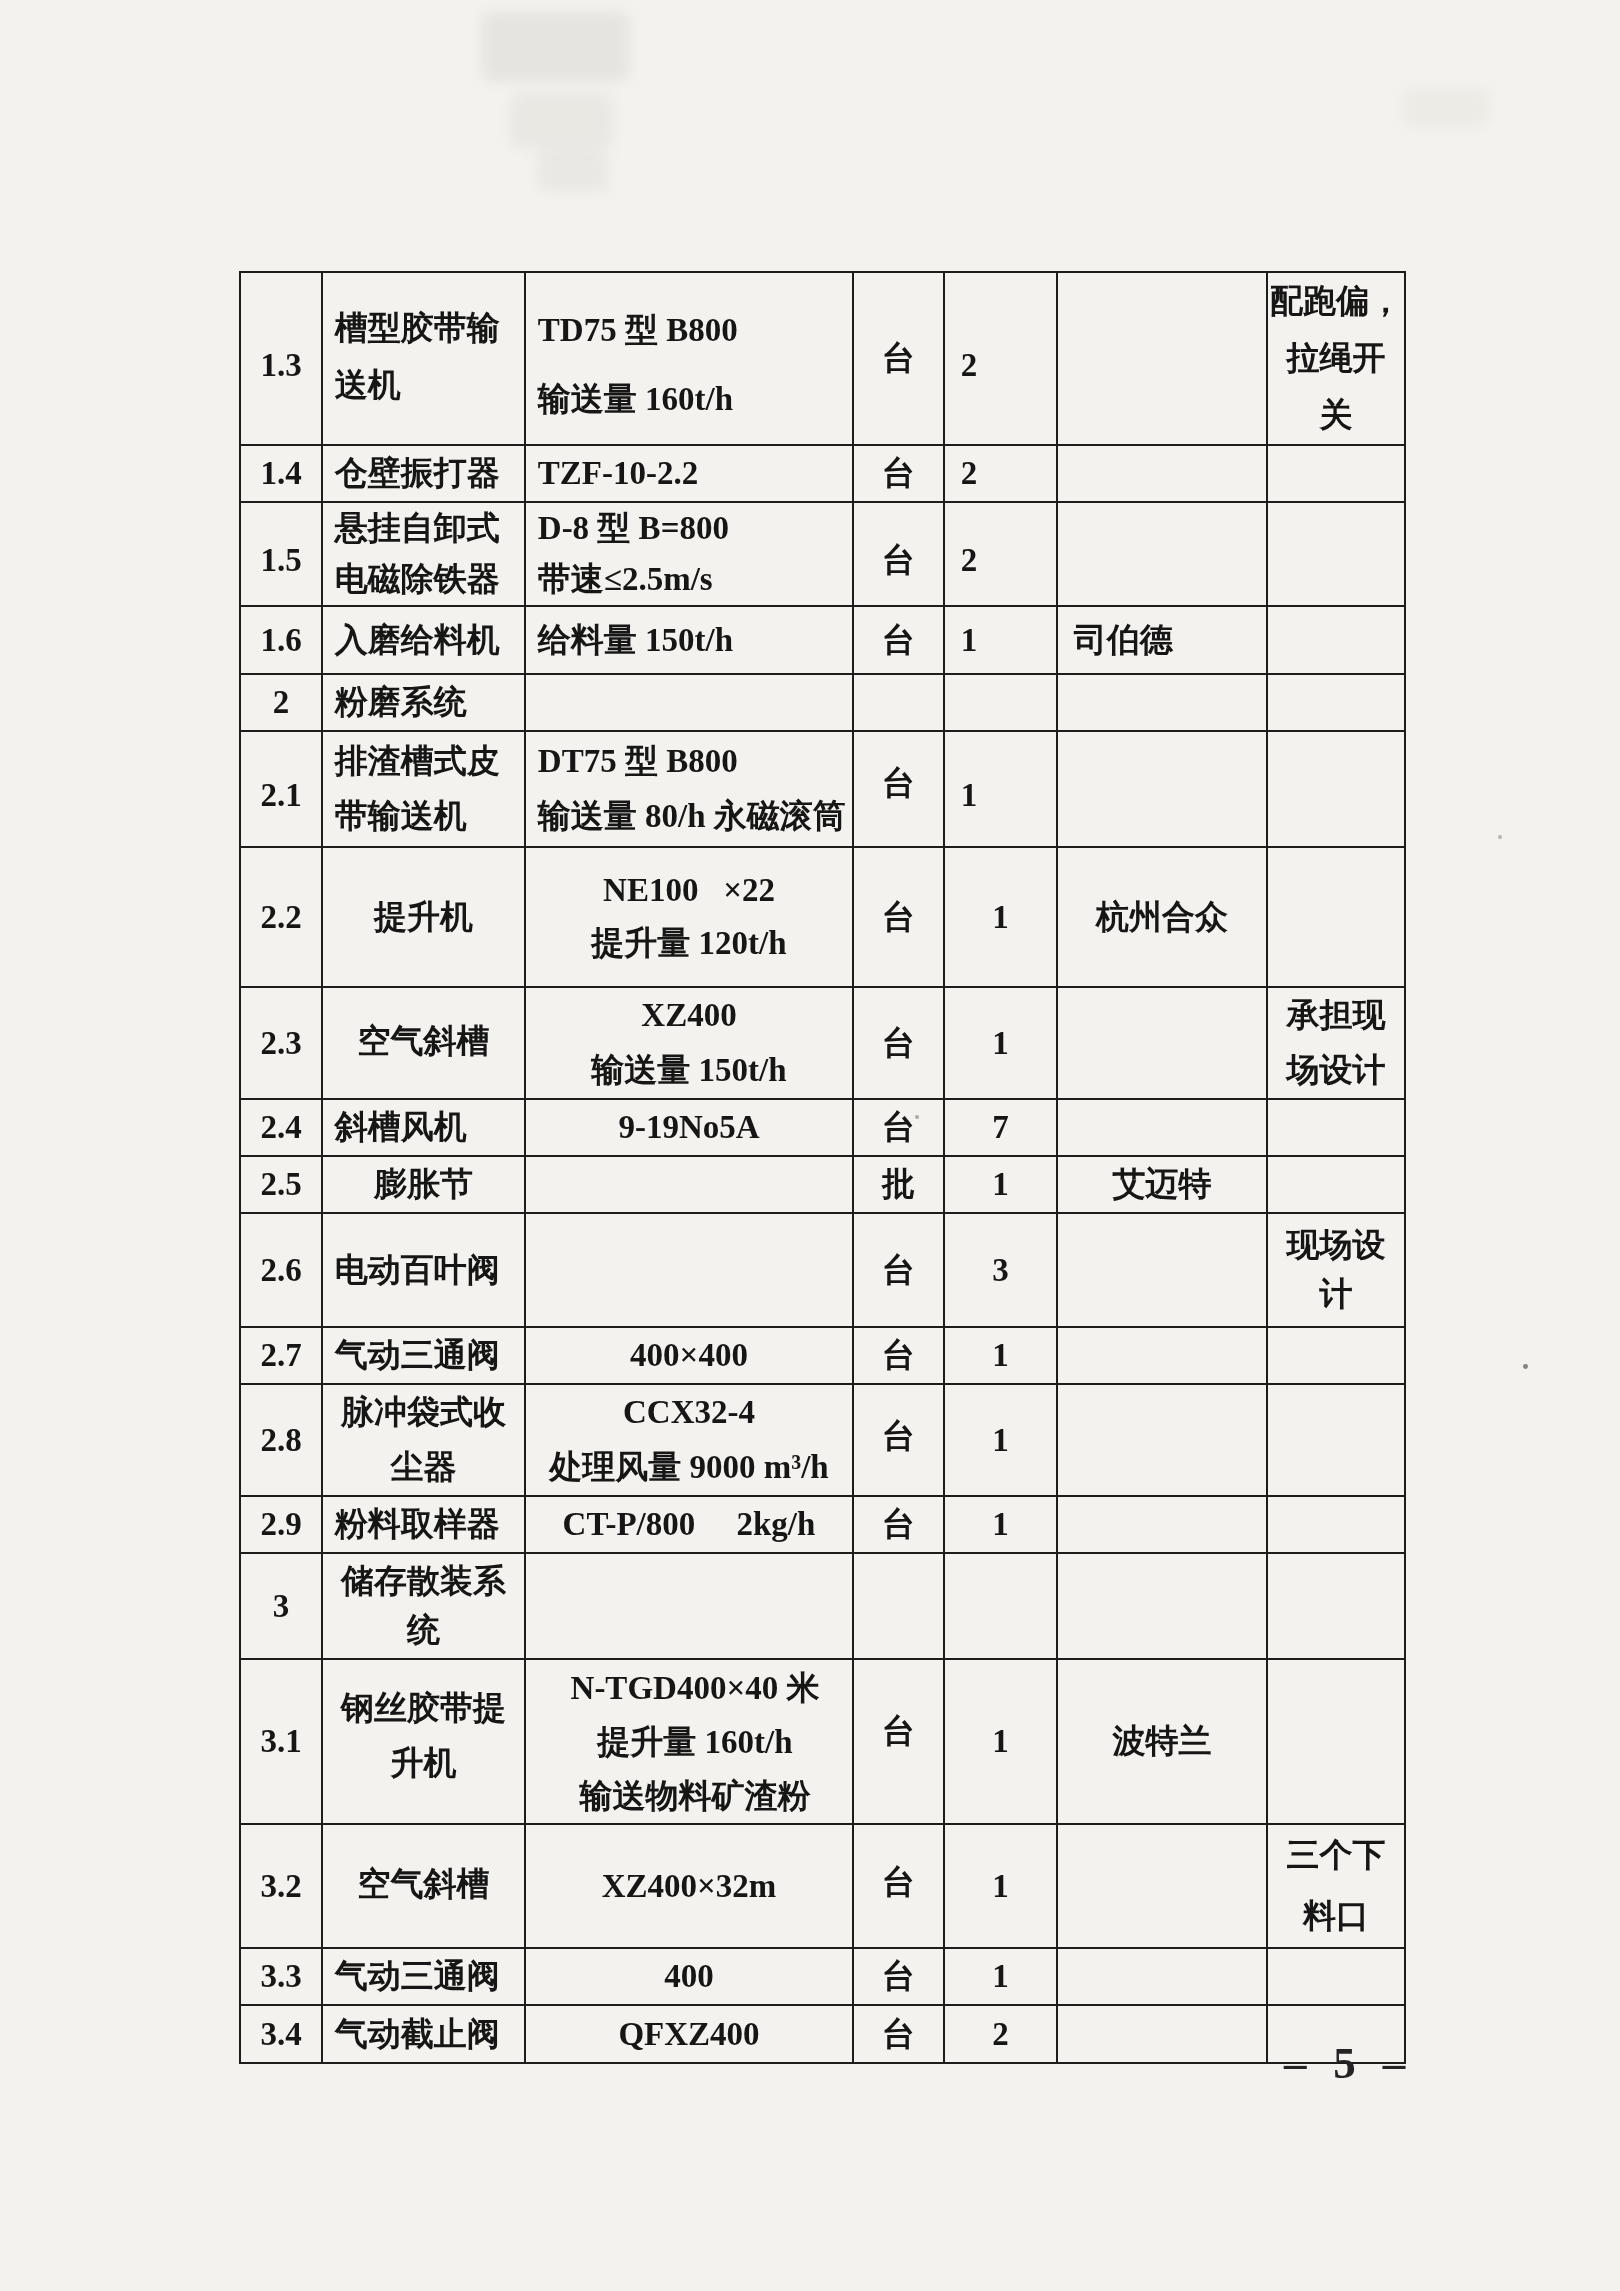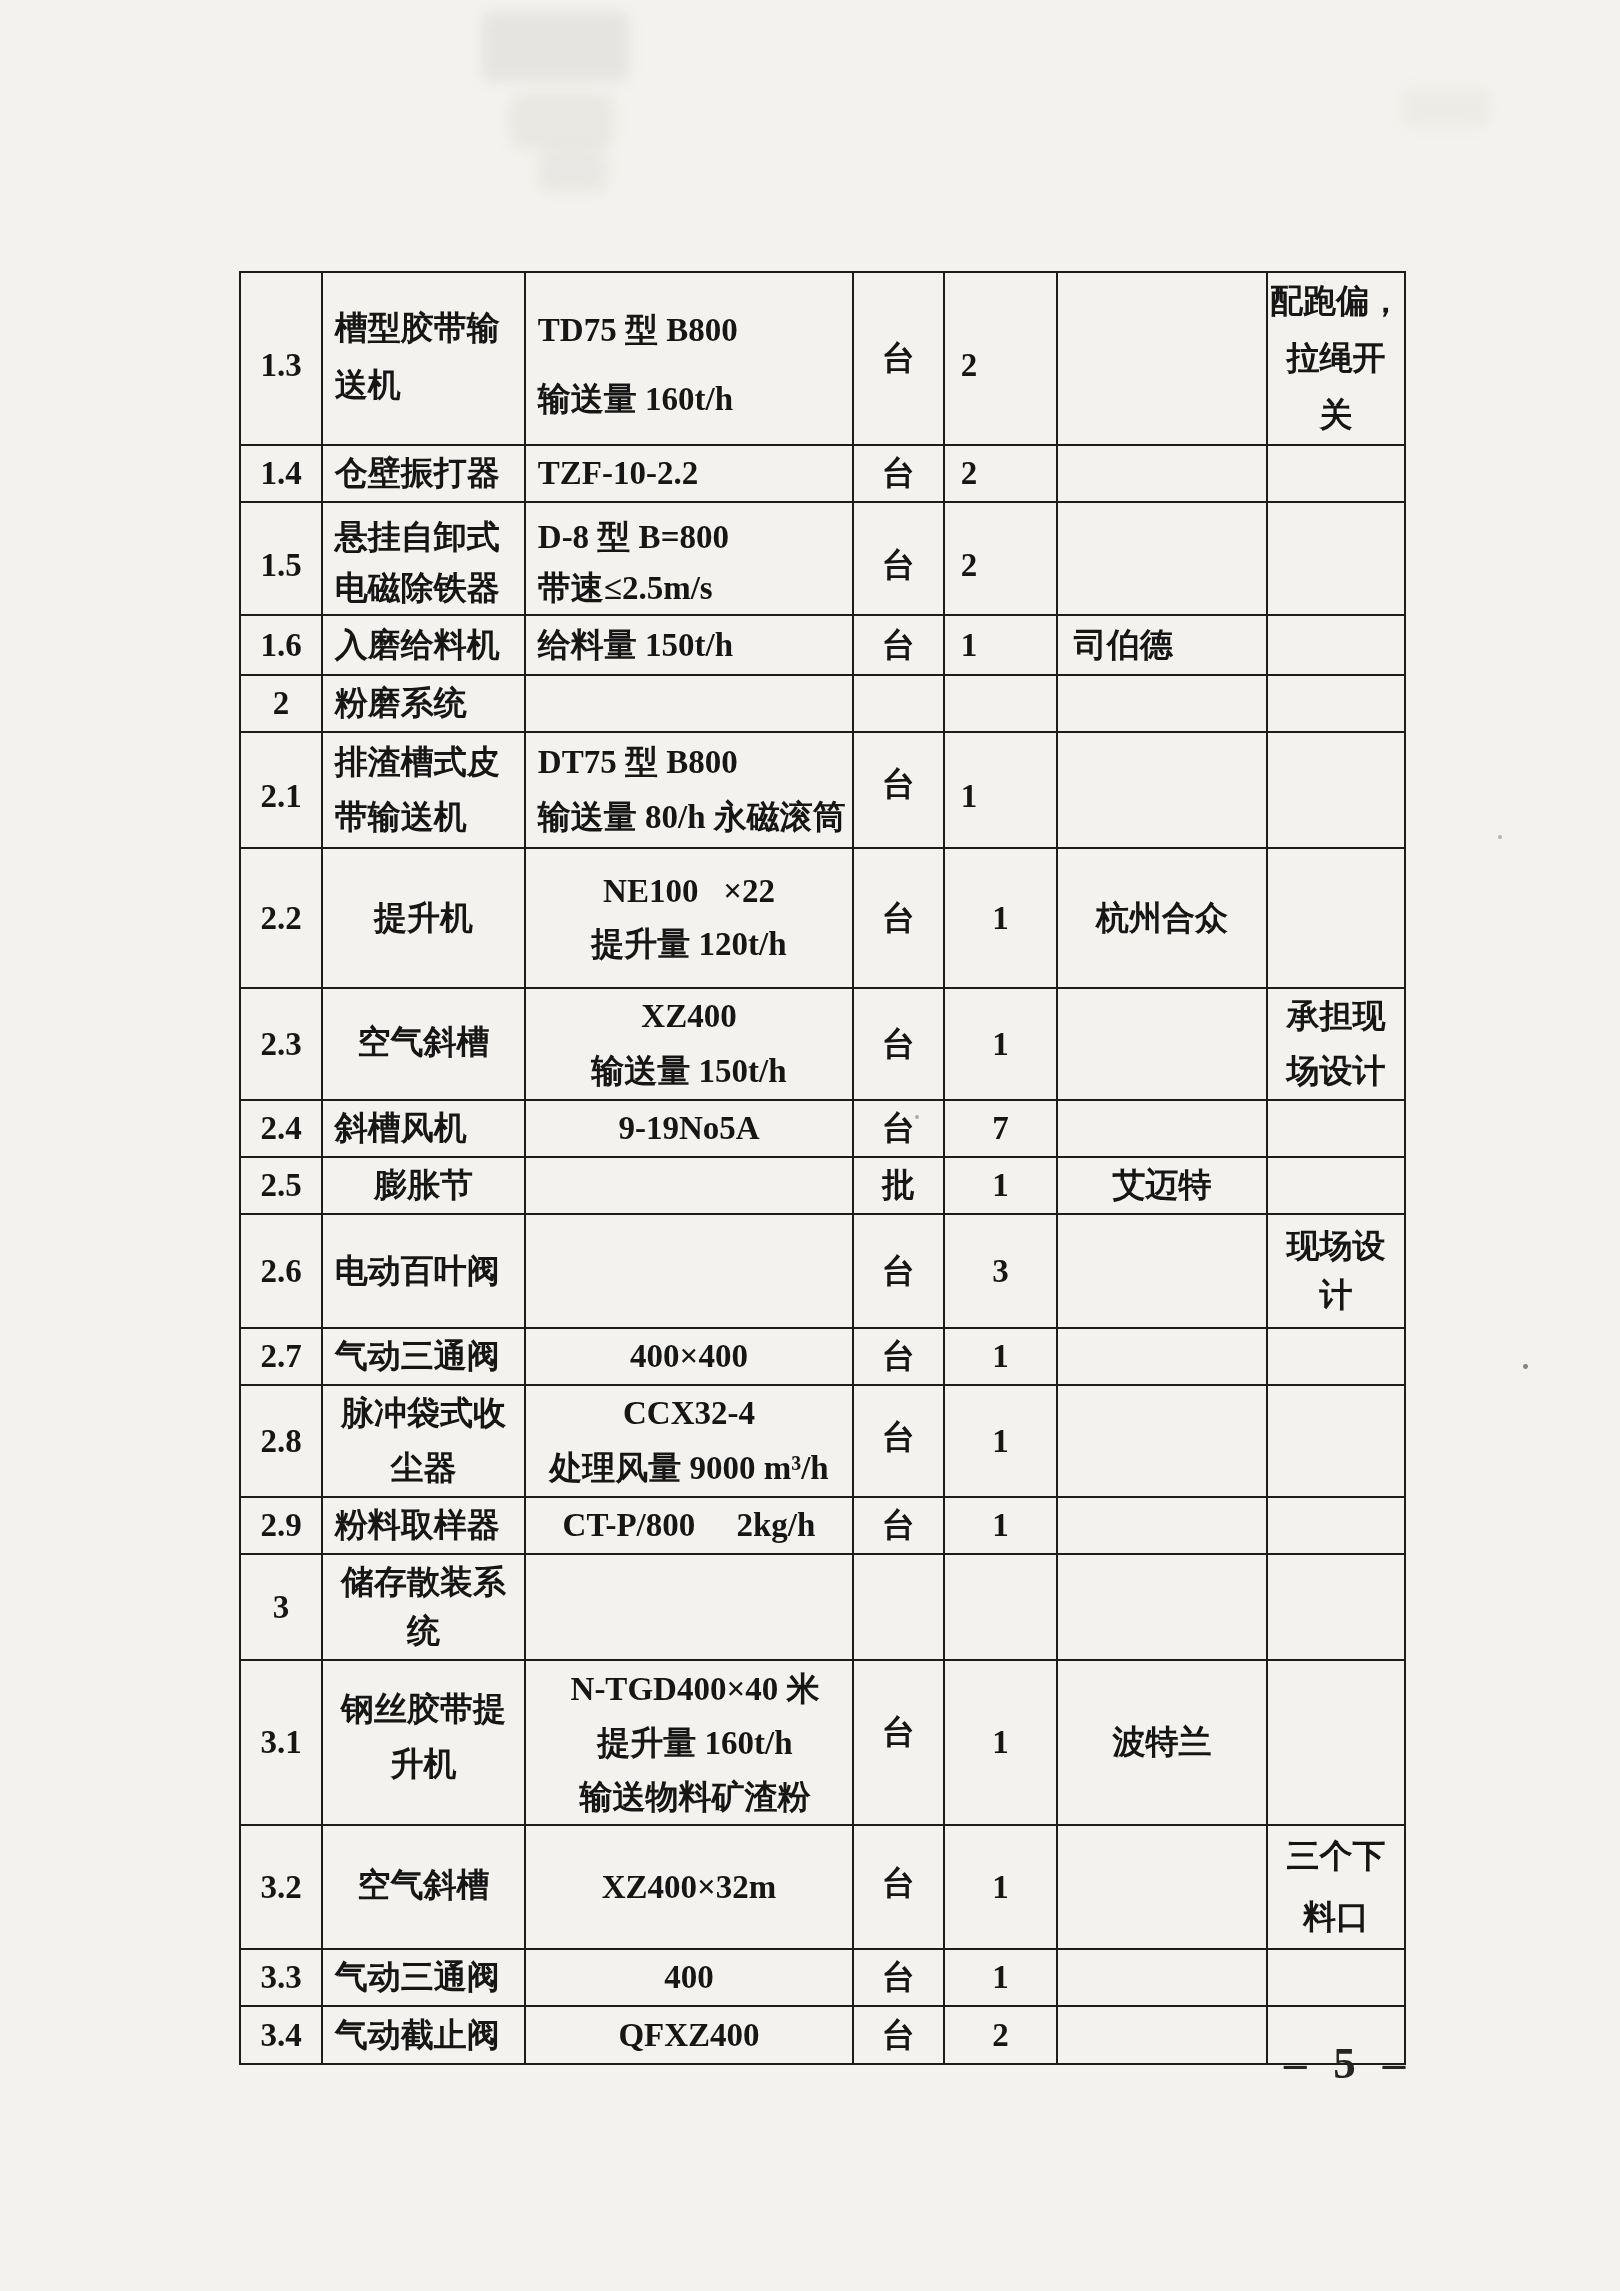--- a/index.html
+++ b/index.html
@@ -41,24 +41,24 @@
     line-height:55px;text-align:center;
   }
   .ln{white-space:pre;display:block;}
   
   .al{align-items:flex-start;text-align:left;padding-left:11.8px;}
   .ql{align-items:flex-start;text-align:left;padding-left:15.7px;}
   .ml{align-items:flex-start;text-align:left;padding-left:15.7px;}
   .vt{justify-content:flex-start;padding-top:13.7px;}
   .vb{justify-content:flex-end;padding-bottom:7.8px;}
   .pb4{padding-bottom:3.9px;}.pb12{padding-bottom:11.8px;}.pb20{padding-bottom:19.6px;}
-  .lh50{line-height:49px;}.lh52{line-height:51px;margin-top:9px;}.lh54{line-height:53px;}
+  .lh50{line-height:49px;}.lh52{line-height:51px;}.lh54{line-height:53px;}
   .lh55{line-height:54px;padding-left:12px;}.lh58{line-height:57px;}.lh62{line-height:61px;}.lh70{line-height:69px;}
   
-  .r1{height:167px}.r2{height:57px}.r3{height:84px}.r4{height:60px}.r5{height:53px}
+  .r1{height:167px}.r2{height:57px}.r3{height:84px}.r4{height:68px}.r5{height:53px}
   .r6{height:116px}.r7{height:140px}.r8{height:108px}.r9{height:47px}.r10{height:57px}
   .r11{height:114px}.r12{height:57px}.r13{height:106px}.r14{height:57px}.r15{height:106px}
   .r16{height:165px}.r17{height:116px}.r18{height:57px}.r19{height:58px}
 
   .pageno{
     position:absolute;left:1284px;top:2037px;
     font-size:45px;font-weight:600;letter-spacing:7.8px;color:#242424;
     white-space:pre;
   }
 </style>

